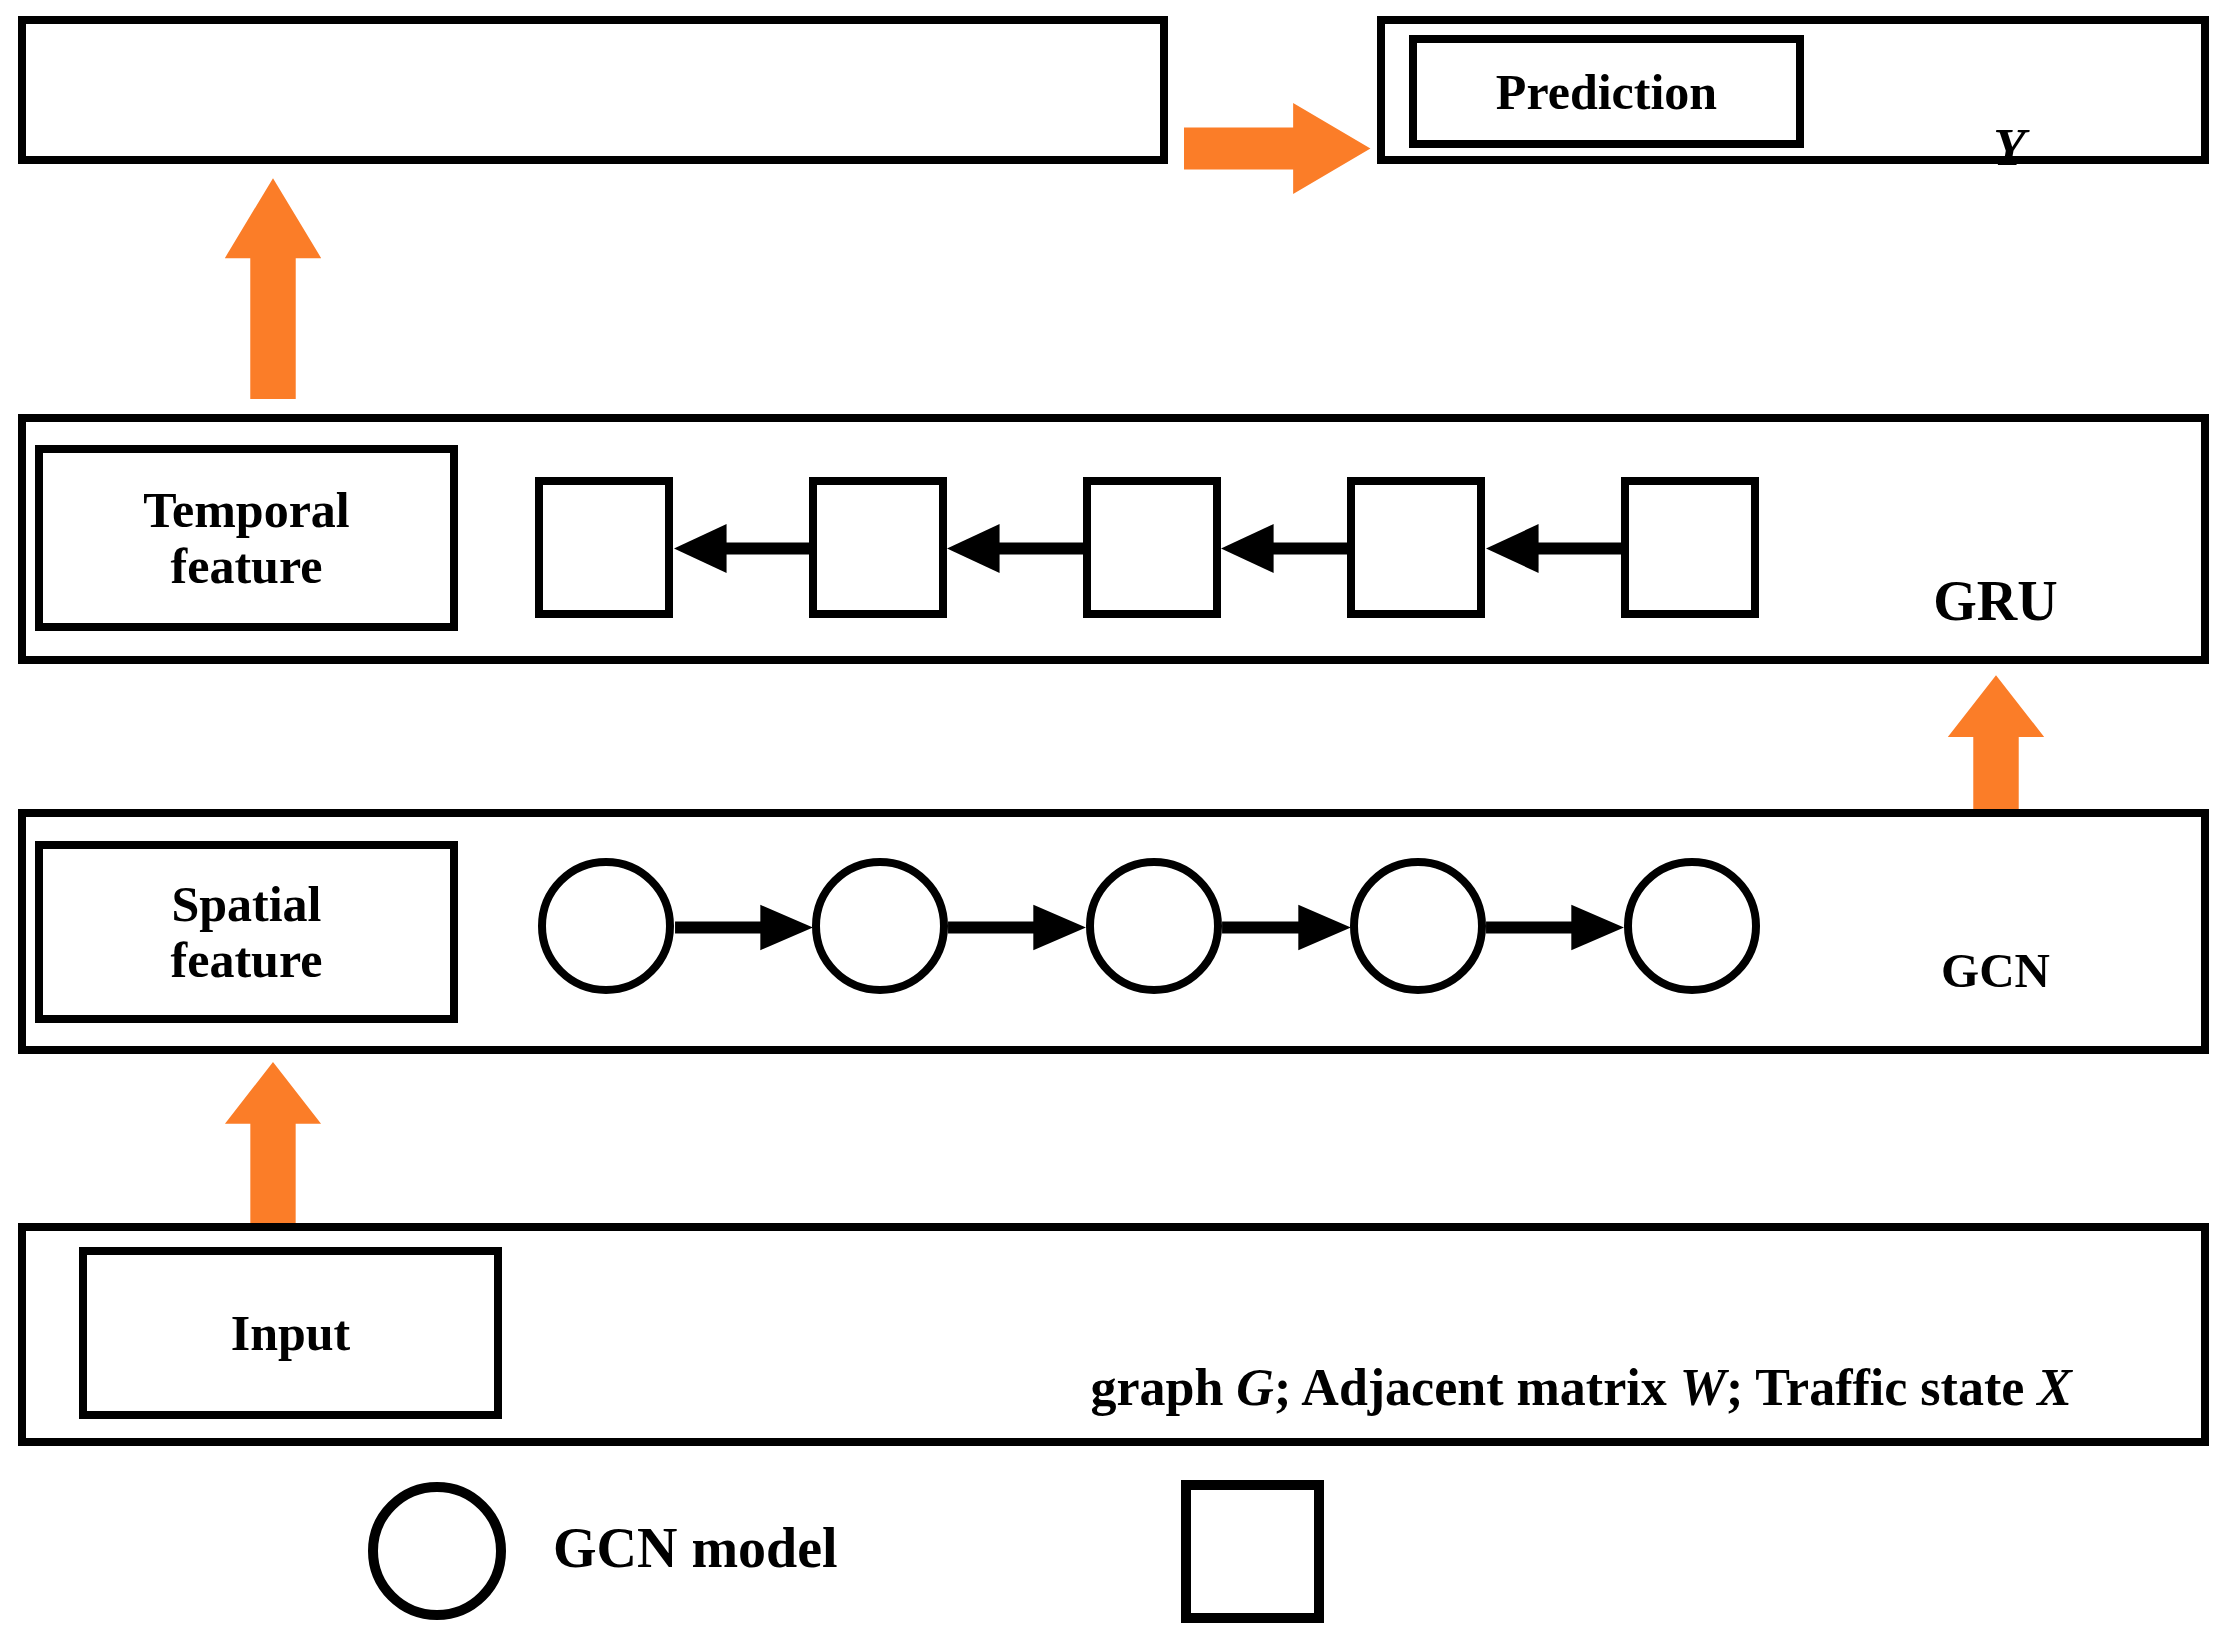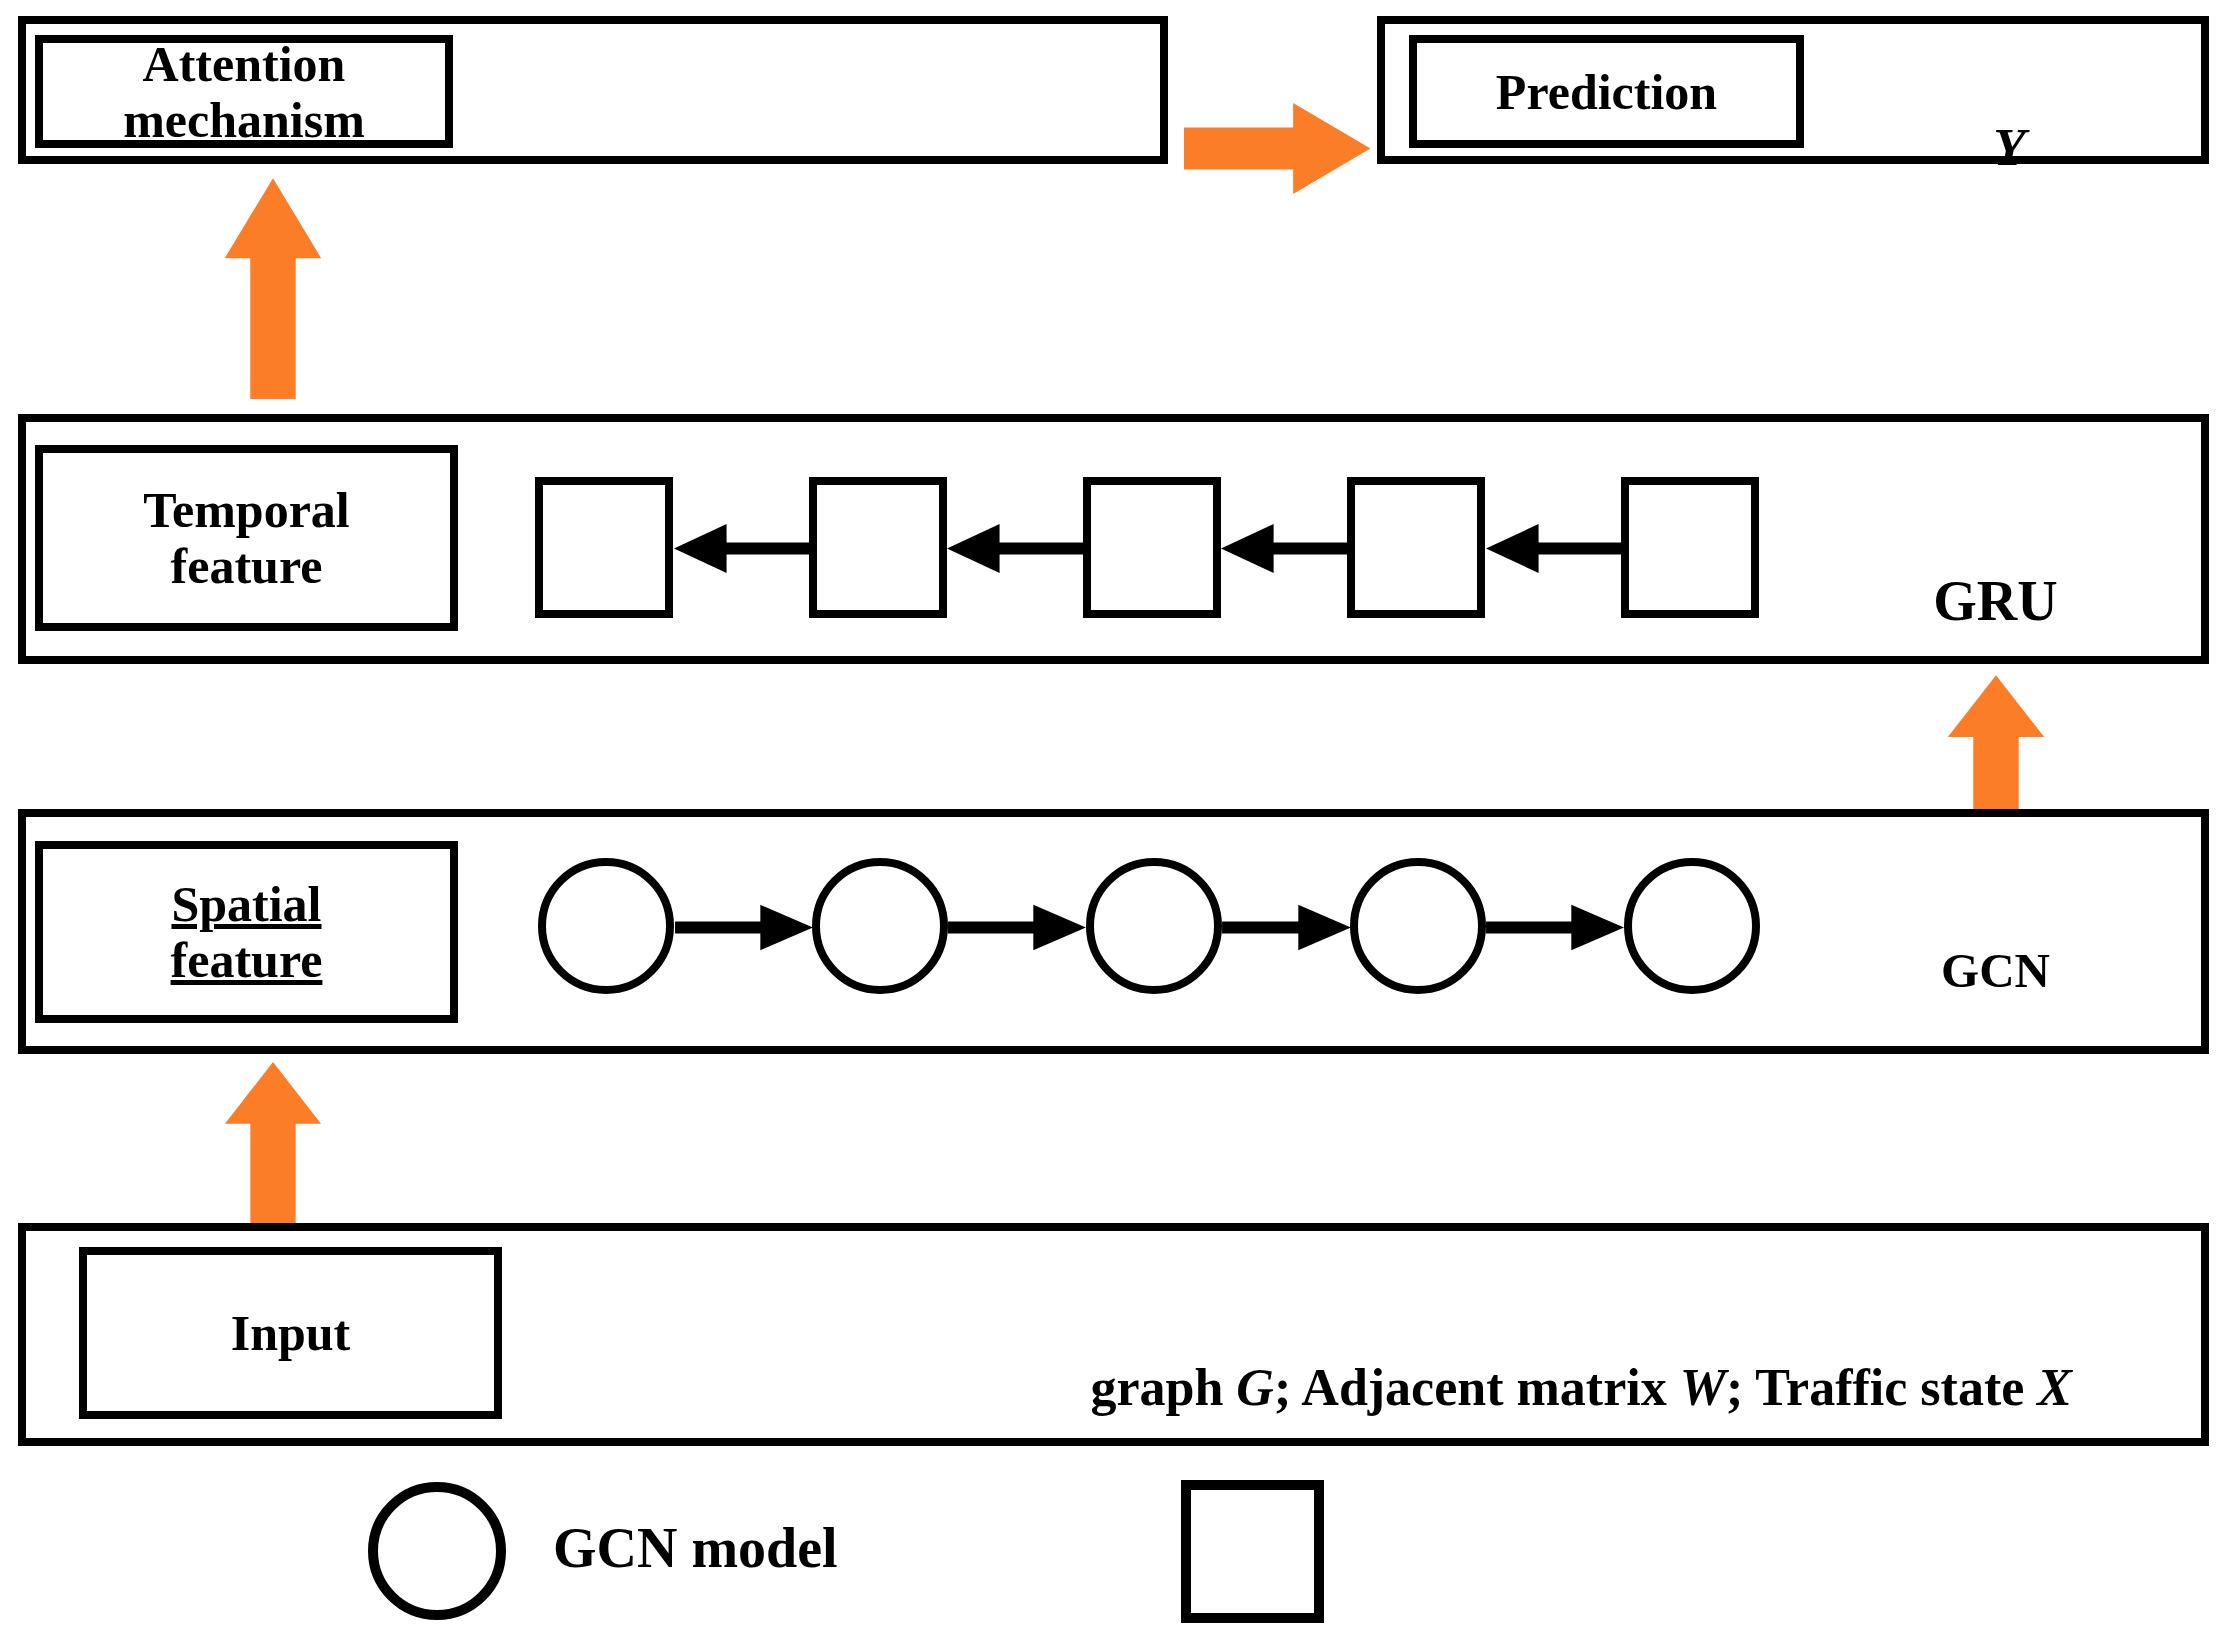--- a/index.html
+++ b/index.html
@@ -106,24 +106,20 @@
   }
 </style>
 </head>
 <body>
 
 <div id="canvas">
 
   <div class="outer-box" style="left:18px; top:16.4px; width:1150px; height:148px;">
   </div>
 
-  <div class="inner-box" style="left:35px; top:35px; width:418px; height:113px; font-size:50px;">
-    <span style="white-space:pre-line;">Attention
-mechanism</span>
-  </div>
 
 
   <div class="outer-box" style="left:1377px; top:16.4px; width:832px; height:148px;">
   </div>
 
   <div class="inner-box" style="left:1409px; top:35px; width:395px; height:113px; font-size:50px;">
     <span>Prediction</span>
   </div>
 
   <div class="free-text ital" style="left:1955px; top:53px; width:109px; font-size:53px;">
@@ -174,21 +170,21 @@
   </div>
 
   <svg class="orange-arrow" style="left:1946px; top:675px;" width="100" height="164" viewBox="0 0 110 180">
     <polygon points="55,0 108,68 80,68 80,178 30,178 30,68 2,68" fill="#FB7D28"></polygon>
   </svg>
 
   <div class="outer-box" style="left:18px; top:809px; width:2191px; height:245px;">
   </div>
 
   <div class="inner-box" style="left:35px; top:841px; width:423px; height:182px; font-size:50px;">
-    <span style="white-space:pre-line;text-decoration:underline;">Spatial
+    <span style="white-space:pre-line;">Spatial
 feature</span>
   </div>
 
   <div class="gcn-node" style="left:538px; top:858px; width:136px; height:136px;"></div>
   <div class="gcn-node" style="left:812px; top:858px; width:136px; height:136px;"></div>
   <div class="gcn-node" style="left:1086px; top:858px; width:136px; height:136px;"></div>
   <div class="gcn-node" style="left:1350px; top:858px; width:136px; height:136px;"></div>
   <div class="gcn-node" style="left:1624px; top:858px; width:136px; height:136px;"></div>
 
   <svg class="connector" style="left:675px; top:903px;" width="138" height="49" viewBox="0 0 152 54">

